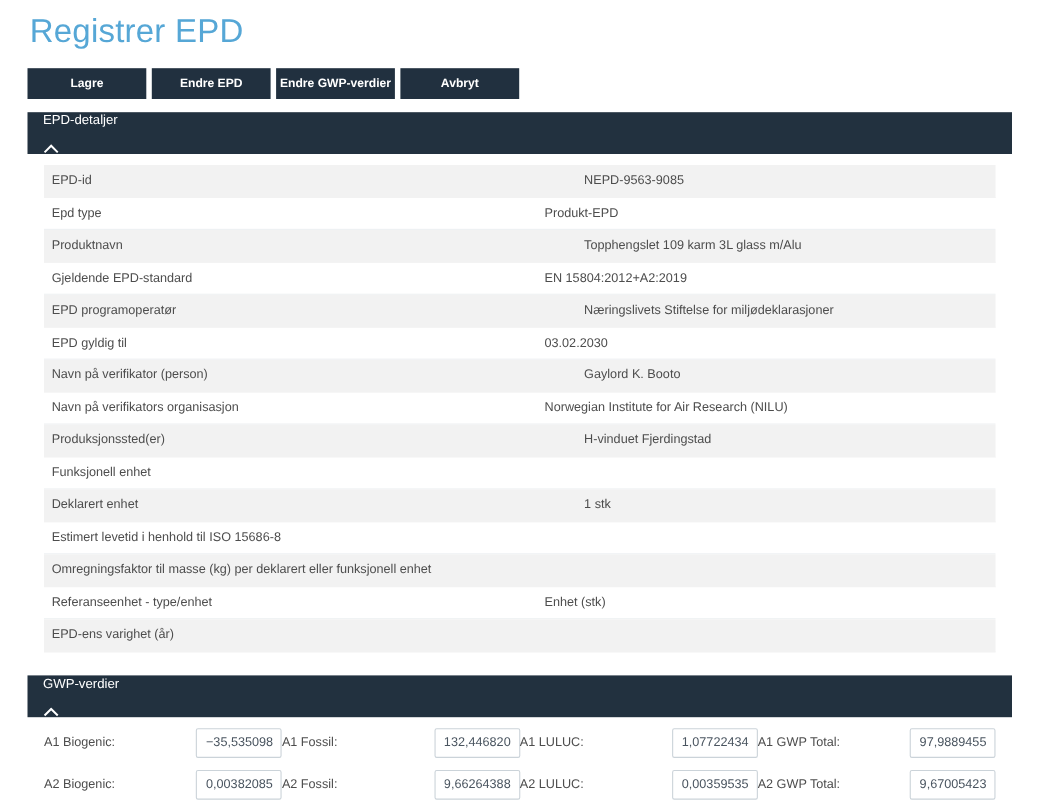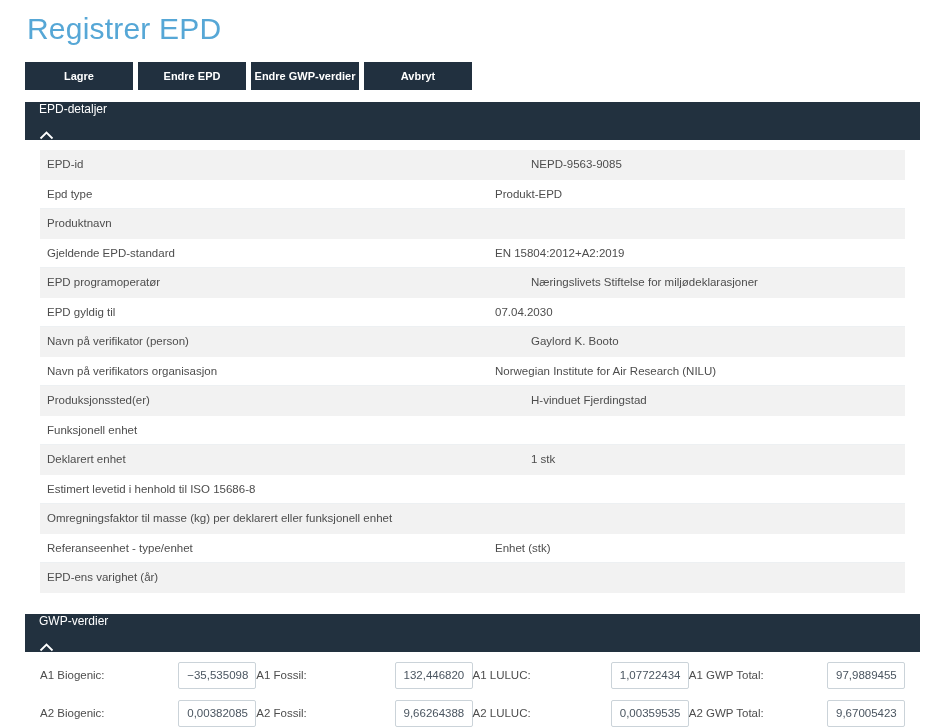--- a/index.html
+++ b/index.html
@@ -93,32 +93,33 @@
       <div class="row alt">
         <div class="row-label">EPD-id</div>
         <div class="row-value">NEPD-9563-9085</div>
       </div>
       <div class="row">
         <div class="row-label">Epd type</div>
         <div class="row-value">Produkt-EPD</div>
       </div>
       <div class="row alt">
         <div class="row-label">Produktnavn</div>
+        <div class="row-value">Topphengslet 109 karm 3L glass m/Alu</div>
       </div>
       <div class="row">
         <div class="row-label">Gjeldende EPD-standard</div>
         <div class="row-value">EN 15804:2012+A2:2019</div>
       </div>
       <div class="row alt">
         <div class="row-label">EPD programoperatør</div>
         <div class="row-value">Næringslivets Stiftelse for miljødeklarasjoner</div>
       </div>
       <div class="row">
         <div class="row-label">EPD gyldig til</div>
-        <div class="row-value">07.04.2030</div>
+        <div class="row-value">03.02.2030</div>
       </div>
       <div class="row alt">
         <div class="row-label">Navn på verifikator (person)</div>
         <div class="row-value">Gaylord K. Booto</div>
       </div>
       <div class="row">
         <div class="row-label">Navn på verifikators organisasjon</div>
         <div class="row-value">Norwegian Institute for Air Research (NILU)</div>
       </div>
       <div class="row alt">

